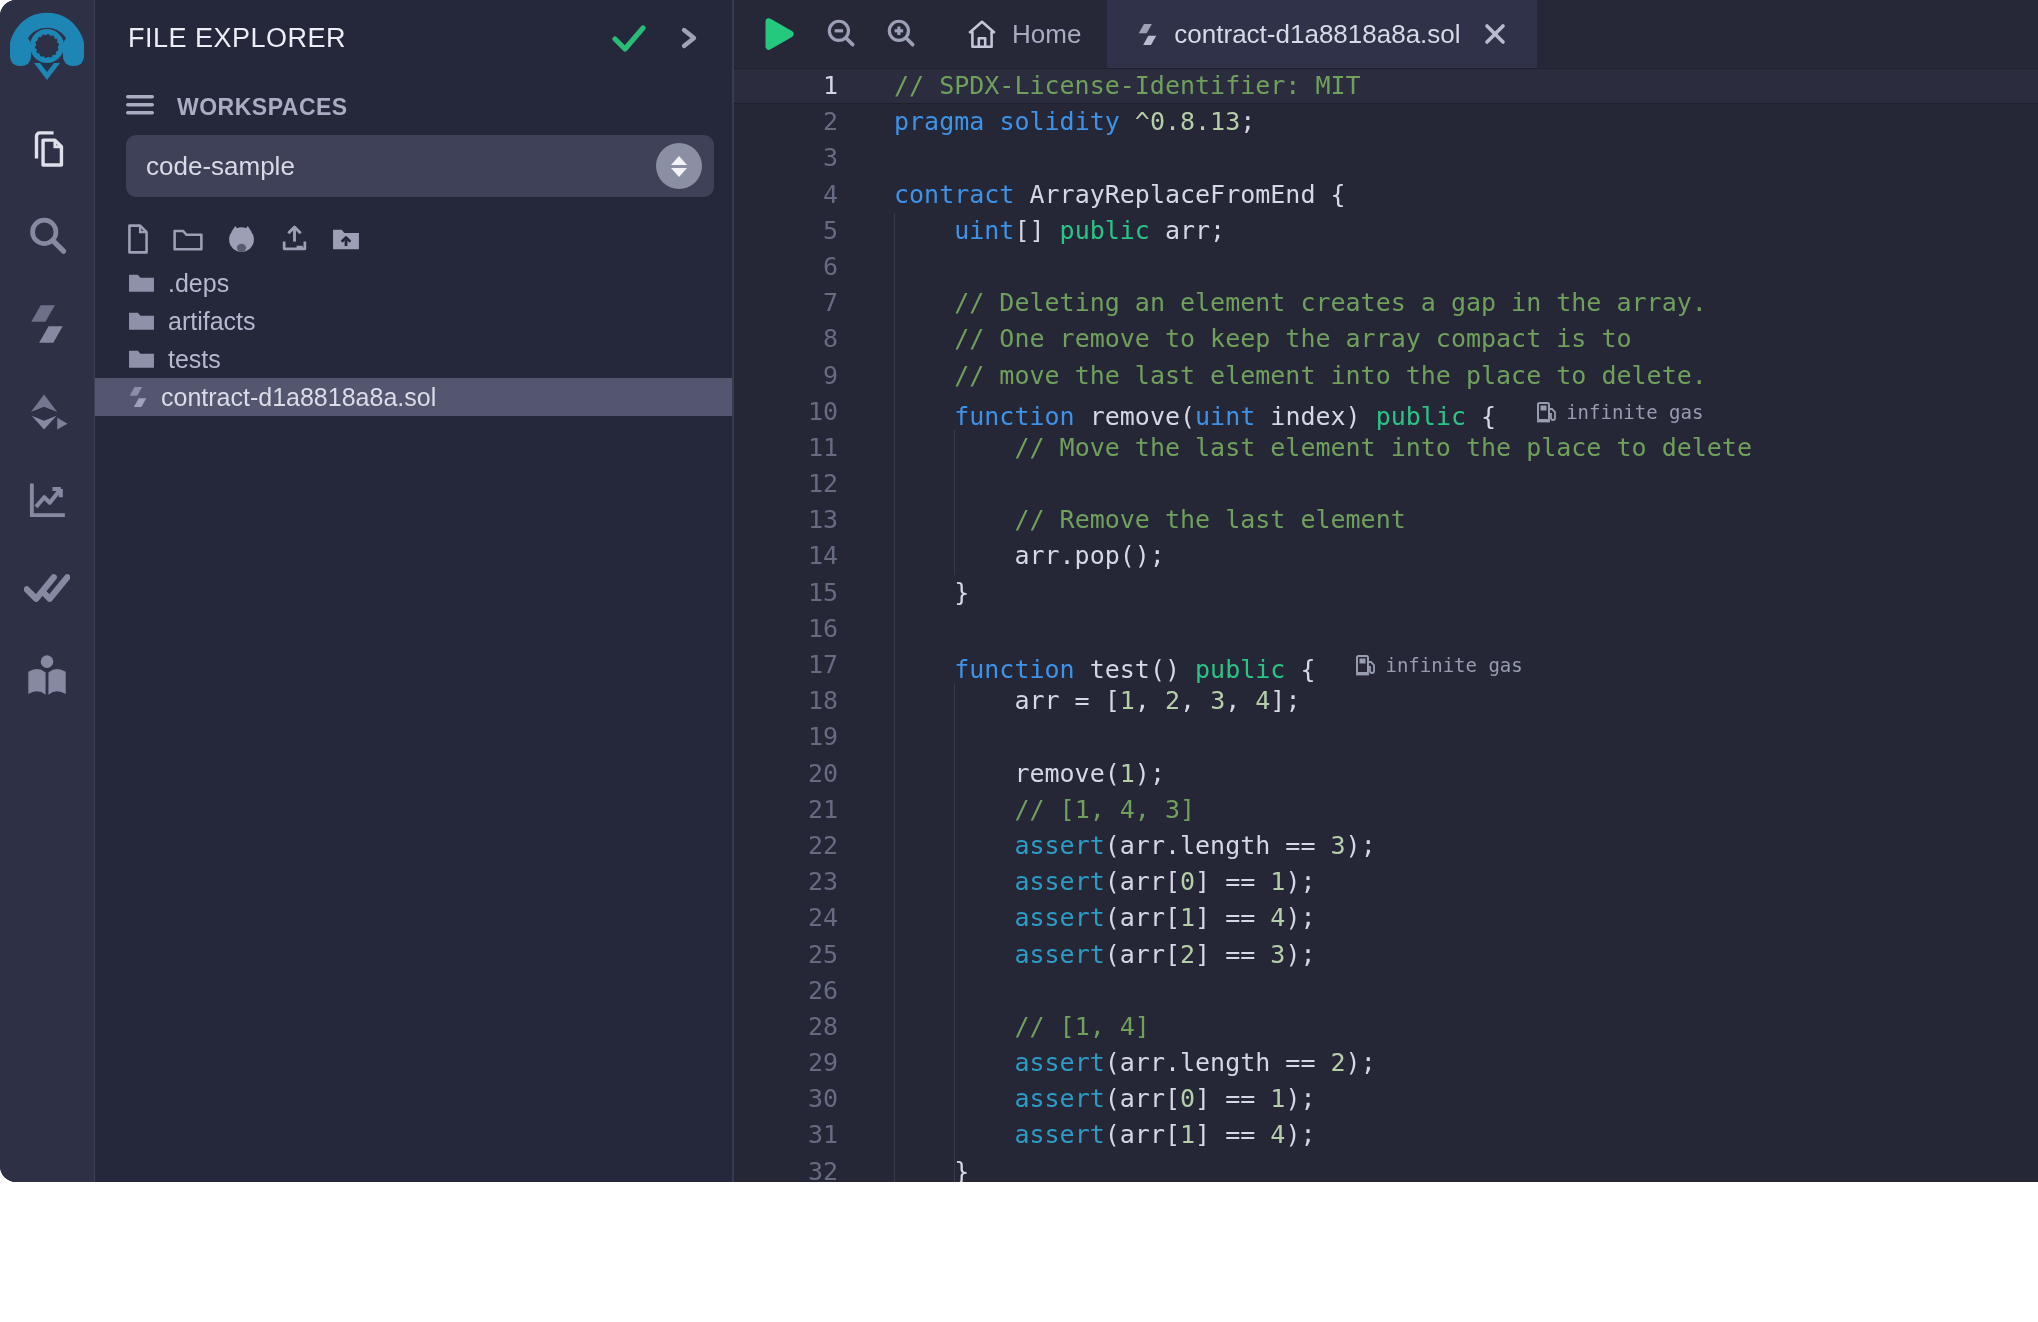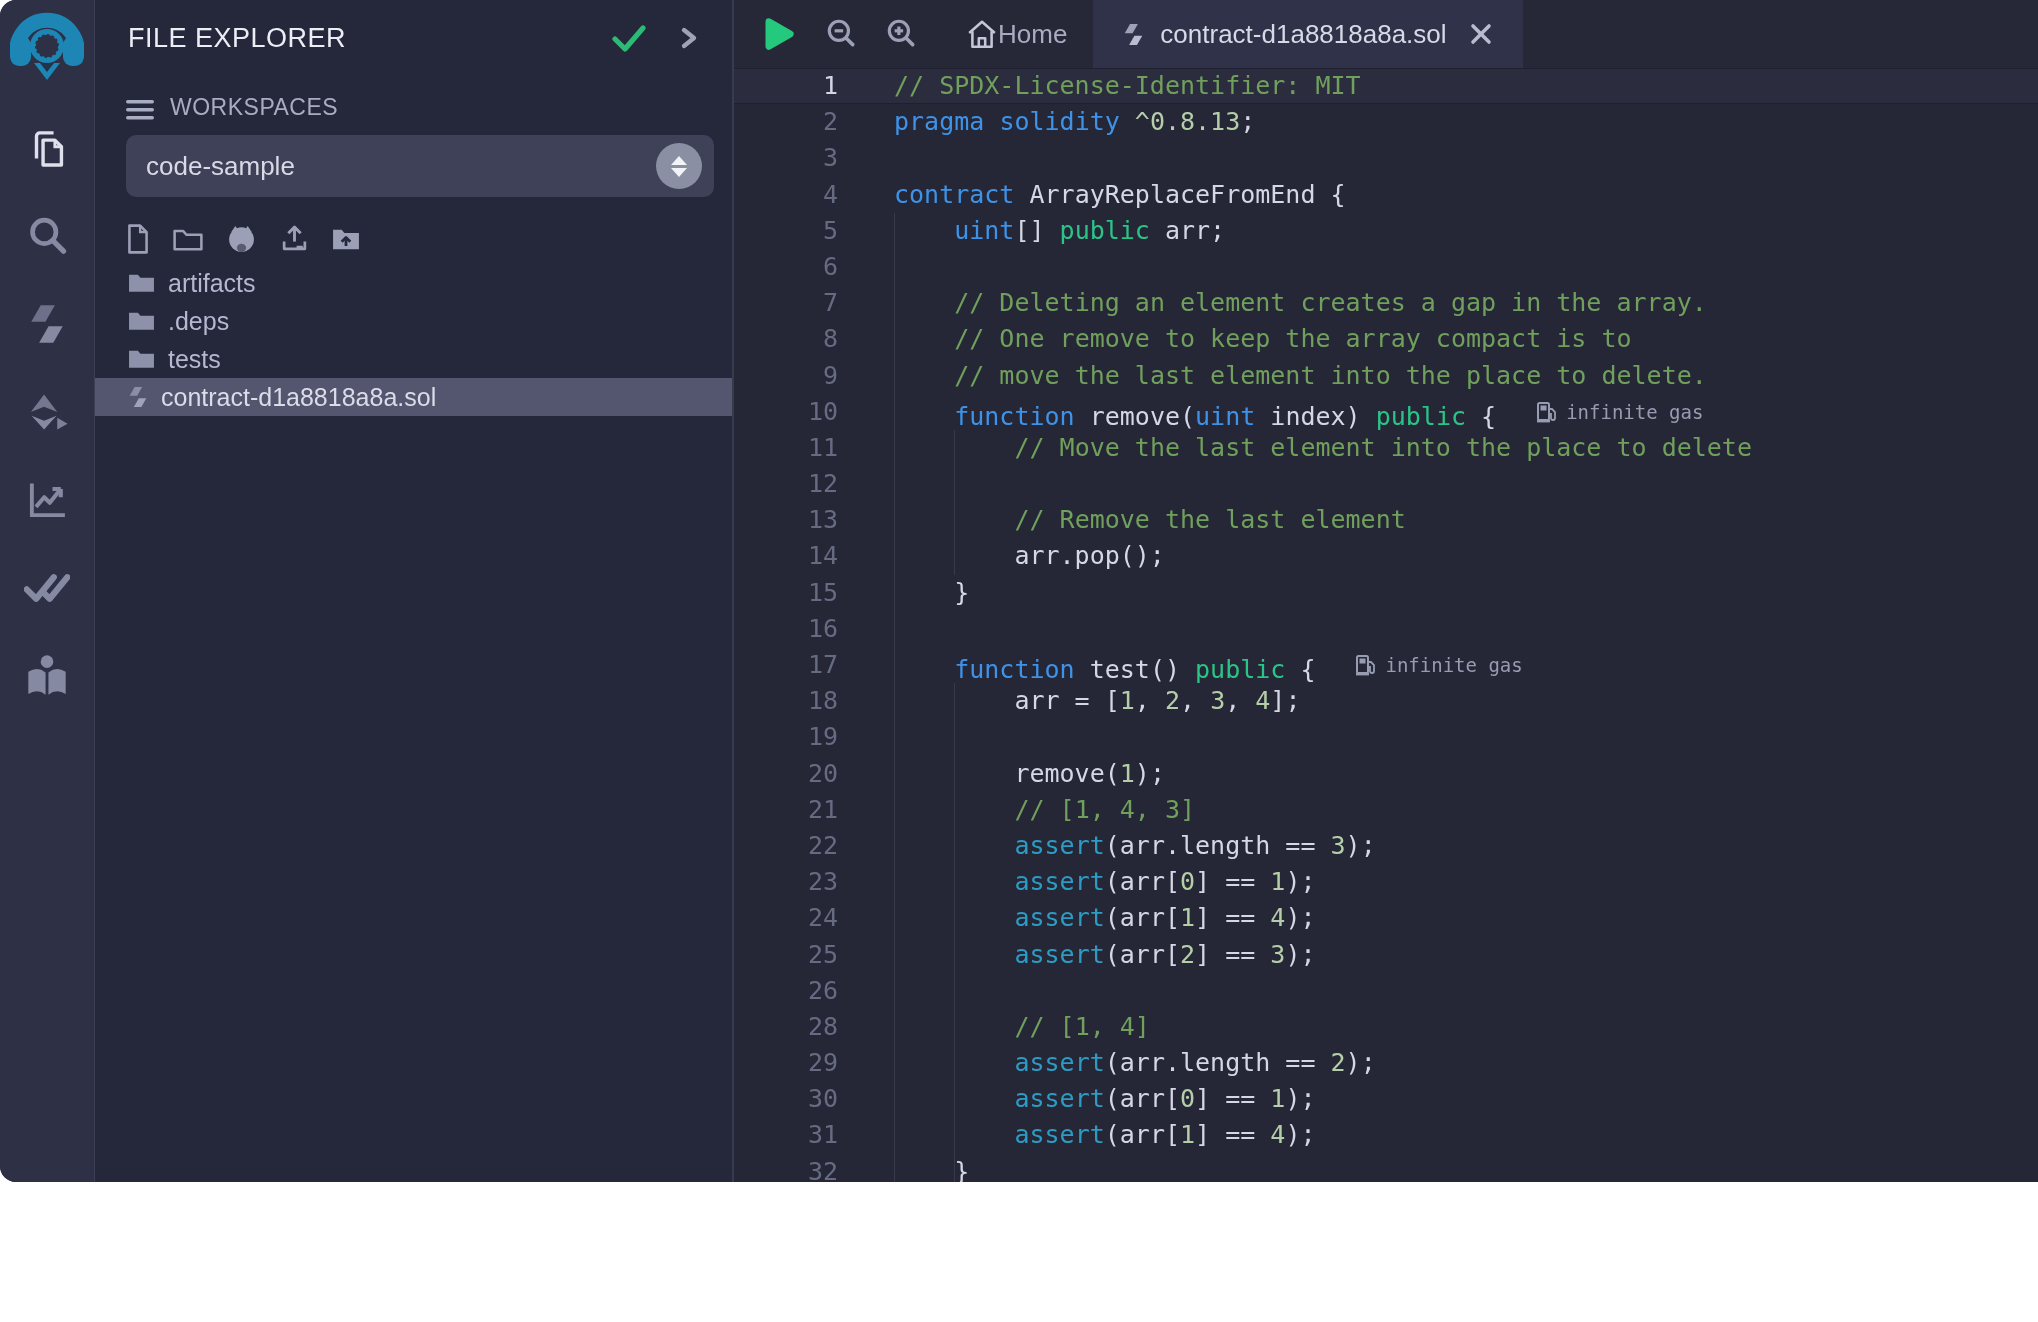--- a/index.html
+++ b/index.html
@@ -10,21 +10,21 @@
   .activity-bar{width:94px;background:#2e3046;border-right:1px solid #3c3f55;display:flex;flex-direction:column;align-items:center;flex:none;}
   .logo-box{height:96px;display:flex;align-items:flex-start;justify-content:center;padding-top:8px;}
   .act-item{height:88px;width:94px;display:flex;align-items:center;justify-content:center;cursor:pointer;}
   .act-item svg{opacity:.95;}
 
   
   .side-panel{width:637px;background:#25273a;flex:none;display:flex;flex-direction:column;position:relative;}
   .panel-header{height:64px;display:flex;align-items:center;padding:6px 34px 0 33px;}
   .panel-title{color:#eceef6;font-size:27px;font-weight:500;letter-spacing:.5px;flex:1;}
   .hdr-icons{display:flex;align-items:center;gap:34px;}
-  .ws-row{display:flex;align-items:flex-end;gap:16px;padding:24px 0 0 31px;}
+  .ws-row{display:flex;align-items:flex-start;gap:23px;padding:24px 0 0 31px;font-weight:bold;}
   .ws-label{color:#a9adc4;font-size:23px;letter-spacing:.5px;}
   .ws-select{margin:14px 18px 0 31px;height:62px;background:#3f4158;border-radius:10px;display:flex;align-items:center;padding:0 12px 0 20px;cursor:pointer;}
   .ws-value{color:#d8dae6;font-size:26px;flex:1;}
   .ws-arrows{width:46px;height:46px;border-radius:50%;background:#8b8fa3;display:flex;flex-direction:column;align-items:center;justify-content:center;gap:3px;}
   .ws-arrows .tri-up{width:0;height:0;border-left:8px solid transparent;border-right:8px solid transparent;border-bottom:9px solid #f2f3f7;}
   .ws-arrows .tri-dn{width:0;height:0;border-left:8px solid transparent;border-right:8px solid transparent;border-top:9px solid #f2f3f7;}
   .fe-toolbar{display:flex;align-items:center;gap:23px;padding:26px 0 10px 31px;}
   .fe-toolbar .tbtn{cursor:pointer;display:flex;align-items:center;}
   .tree{display:flex;flex-direction:column;}
   .tree-row{height:38px;display:flex;align-items:center;padding-left:33px;cursor:pointer;}
@@ -32,21 +32,21 @@
   .tree-row.selected{background:#53566e;}
   .tree-row.selected .t-label{color:#dadcea;}
 
   
   .editor-pane{flex:1;background:#252737;display:flex;flex-direction:column;border-left:2px solid #383b50;min-width:0;}
   .tab-bar{height:68px;background:#262838;display:flex;align-items:center;flex:none;}
   .ebtn{display:flex;align-items:center;justify-content:center;cursor:pointer;}
   .btn-play{margin-left:28px;}
   .btn-zoomout{margin-left:28px;}
   .btn-zoomin{margin-left:26px;}
-  .tab{height:68px;display:flex;align-items:center;padding:0 26px;cursor:pointer;}
+  .tab{height:68px;display:flex;align-items:center;padding:0 26px;gap:14px;cursor:pointer;}
   .tab-home{margin-left:22px;}
   .tab-home .tab-label{color:#a8acc0;font-size:26px;}
   .tab.active{background:#30324a;padding:0 30px;gap:16px;}
   .tab.active .tab-label{color:#d6d9e6;font-size:26px;}
   .tab-close{margin-left:6px;display:flex;align-items:center;cursor:pointer;}
 
   .code-area{position:relative;flex:1;overflow:hidden;font-family:"DejaVu Sans Mono",monospace;font-size:25px;}
   .code-row{display:flex;height:36.2px;line-height:36.2px;white-space:pre;}
   .code-row.active{background:#2b2d3f;box-shadow:inset 0 -1px 0 #1e2030, inset 0 1px 0 #1e2030;}
   .ln{width:160px;flex:none;box-sizing:border-box;padding-right:56px;text-align:right;color:#676b82;}
@@ -203,29 +203,29 @@
           <path d="M1 2 h8 l2.5 3 h13.5 V20 h-24 Z" fill="#9ca0b6"></path>
           <polyline points="9,13 13,9 17,13" fill="none" stroke="#25273a" stroke-width="2.6" stroke-linejoin="round"></polyline>
           <line x1="13" y1="9.5" x2="13" y2="17" stroke="#25273a" stroke-width="2.6"></line>
         </svg>
       </span>
     </div>
 
     <div class="tree">
       <div class="tree-row">
         <svg width="27" height="20" viewBox="0 0 26 19">
-          <path d="M1 1.5 h8.5 l2.5 3 h13 V18 h-24 Z" fill="#8d91aa"></path>
-        </svg>
-        <span class="t-label">artifacts</span>
+          <path d="M1 1.5 h8.5 l2.5 3 h13 V18 h-24 Z" fill="#8d91aa" rx="2"></path>
+        </svg>
+        <span class="t-label">.deps</span>
       </div>
       <div class="tree-row">
         <svg width="27" height="20" viewBox="0 0 26 19">
-          <path d="M1 1.5 h8.5 l2.5 3 h13 V18 h-24 Z" fill="#8d91aa" rx="2"></path>
-        </svg>
-        <span class="t-label">.deps</span>
+          <path d="M1 1.5 h8.5 l2.5 3 h13 V18 h-24 Z" fill="#8d91aa"></path>
+        </svg>
+        <span class="t-label">artifacts</span>
       </div>
       <div class="tree-row">
         <svg width="27" height="20" viewBox="0 0 26 19">
           <path d="M1 1.5 h8.5 l2.5 3 h13 V18 h-24 Z" fill="#8d91aa"></path>
         </svg>
         <span class="t-label">tests</span>
       </div>
       <div class="tree-row selected">
         <svg width="20" height="26" viewBox="0 0 24 28">
           <path d="M8 2 h9 l-6 10.5 h-9 Z" fill="#9ea2ba" opacity="0.75"></path>

